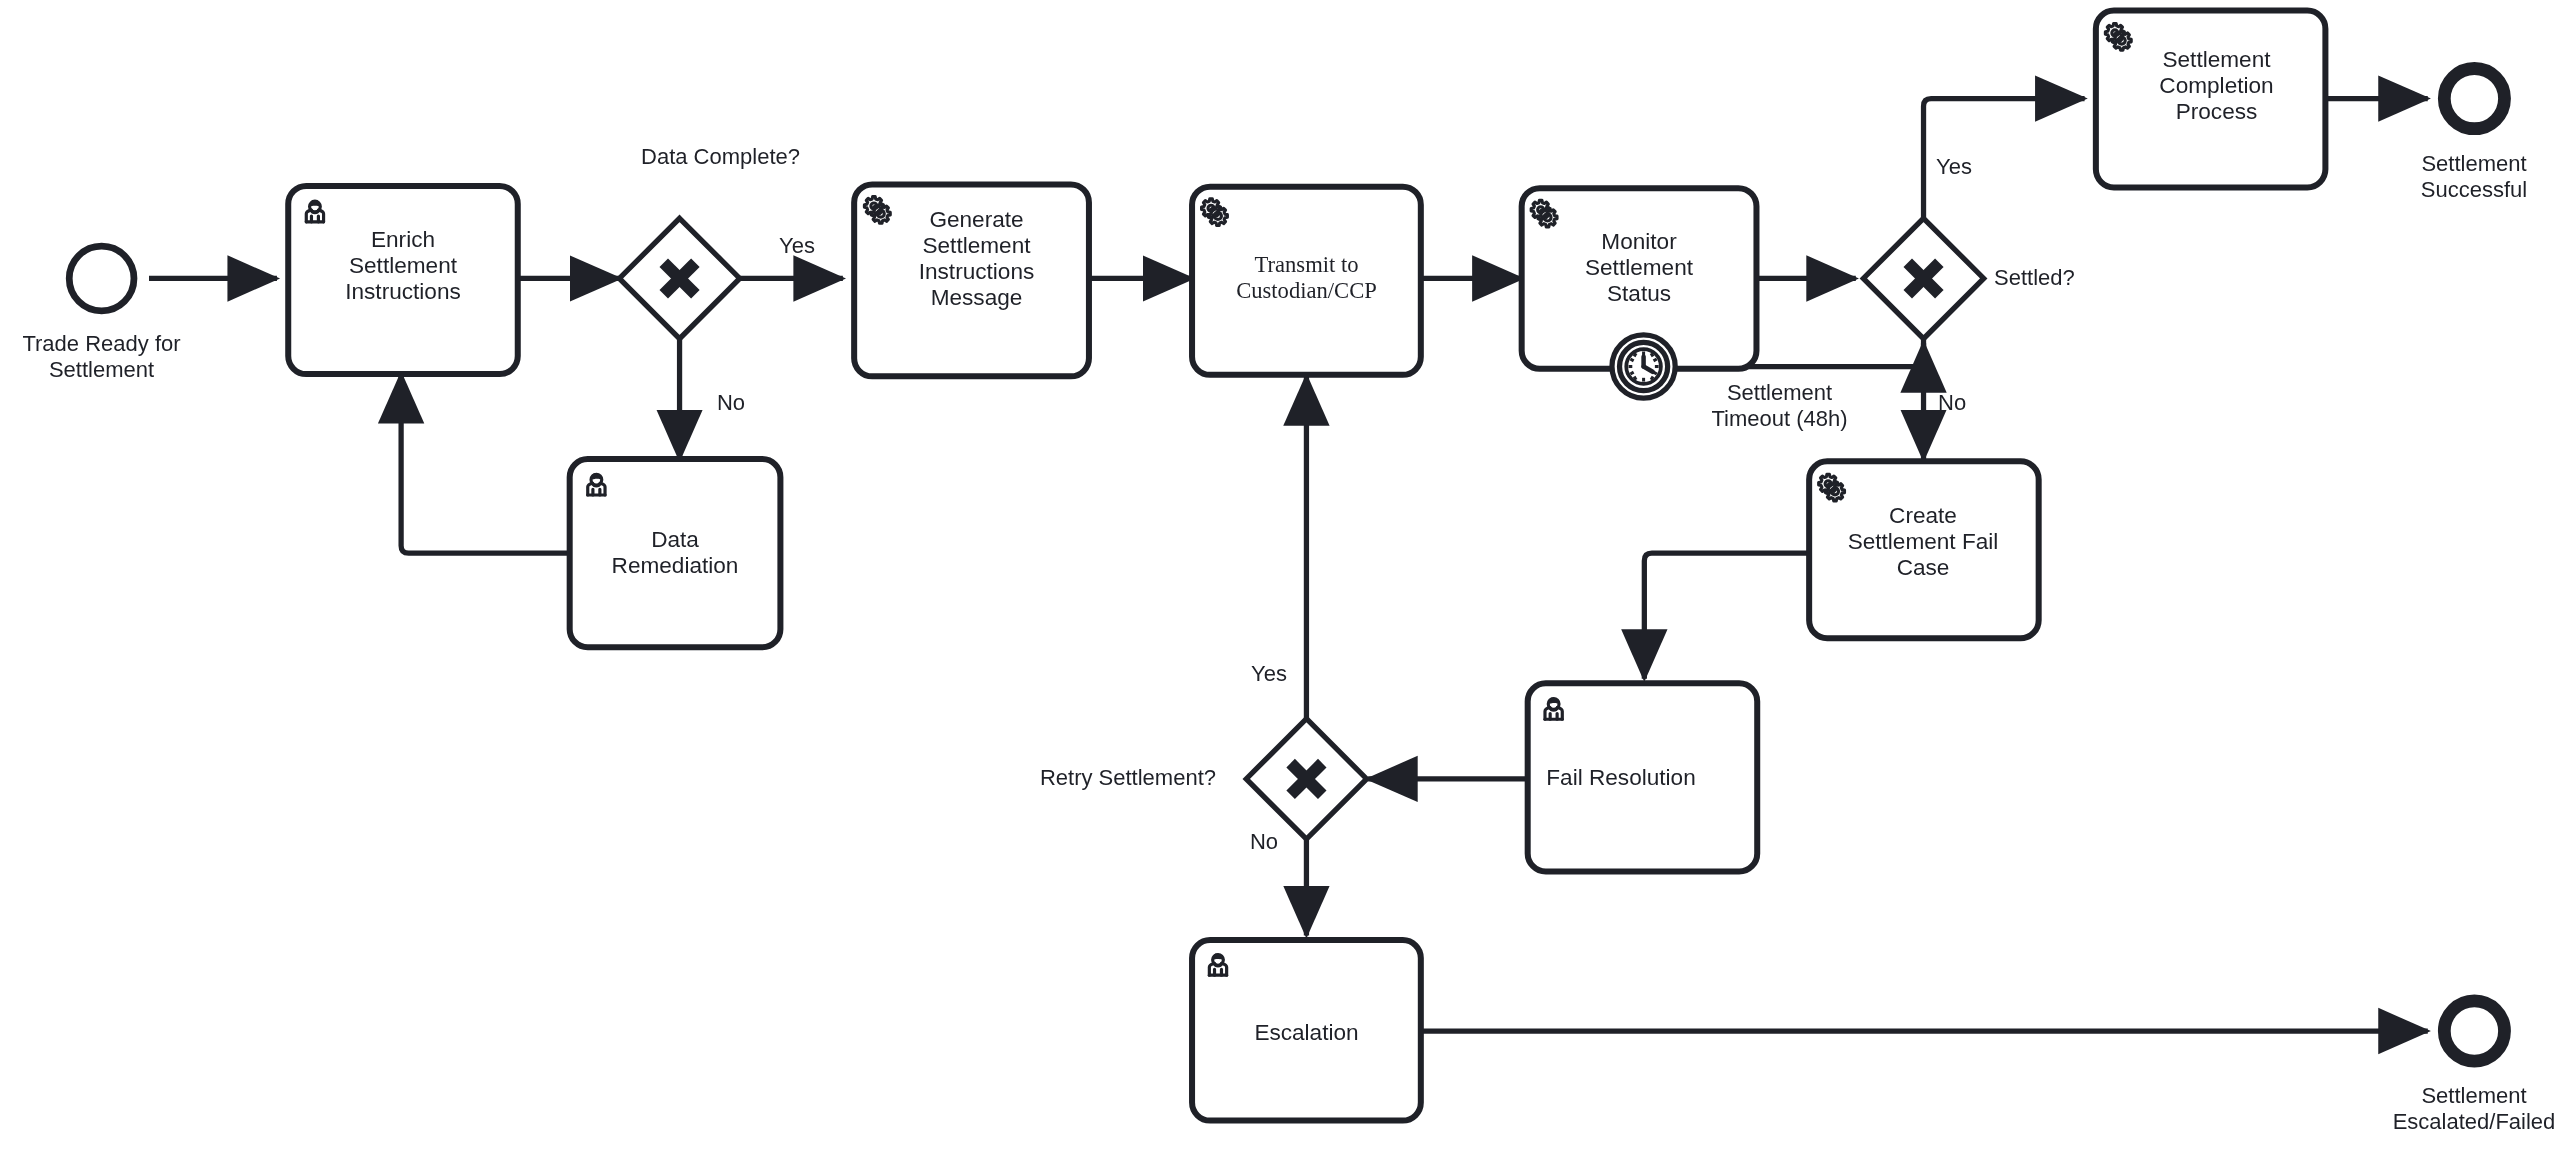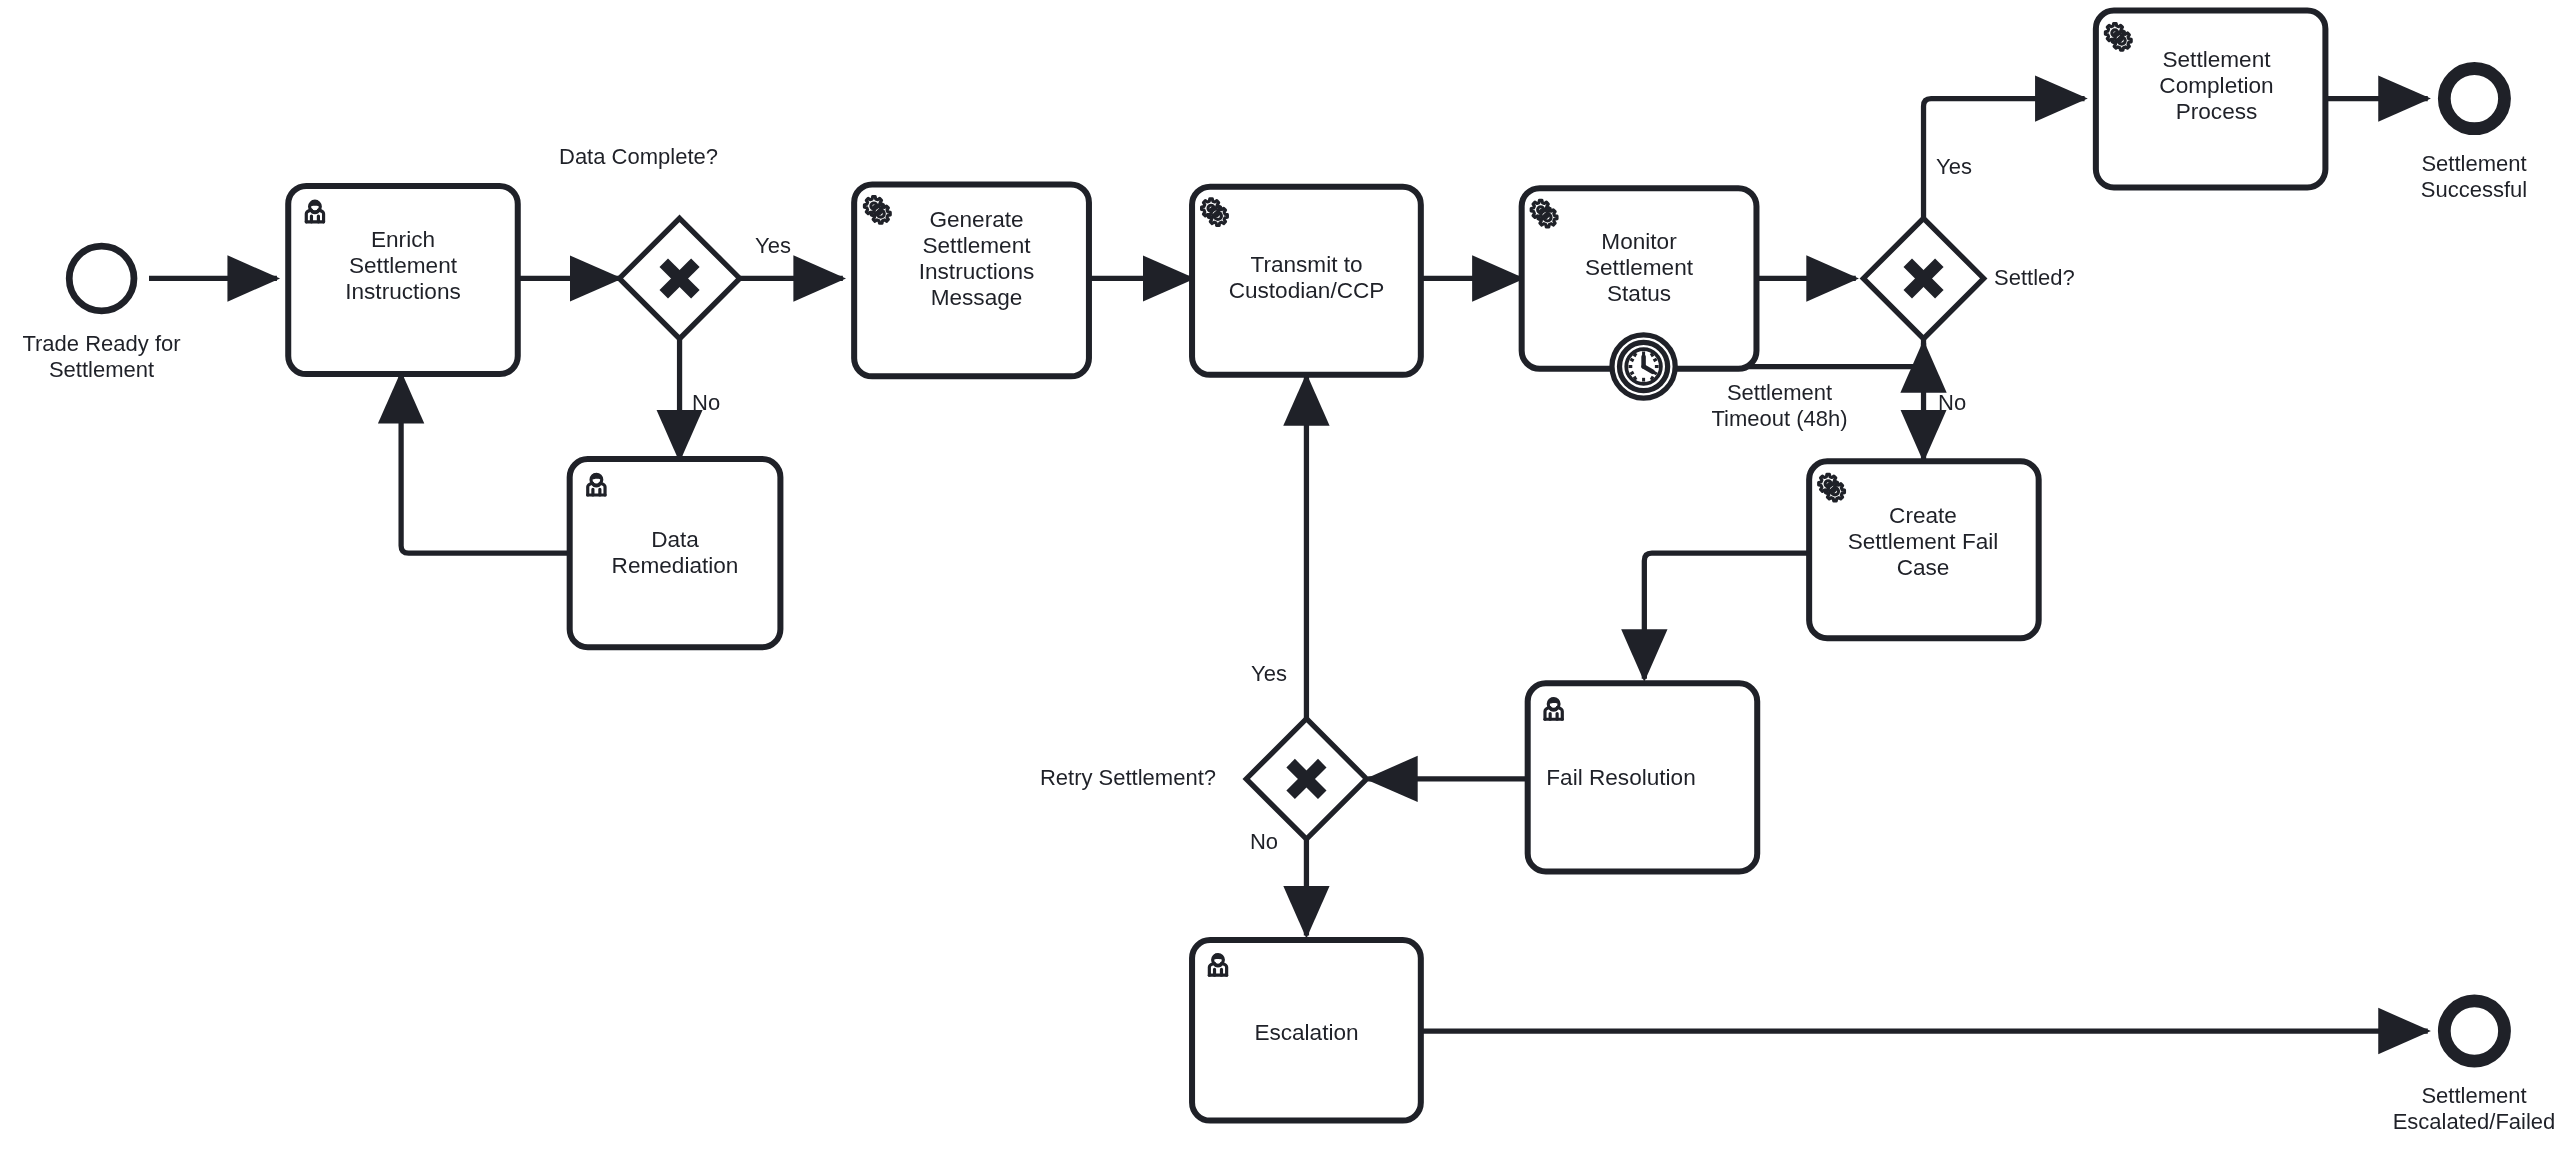--- a/index.html
+++ b/index.html
@@ -93,21 +93,21 @@
     position: absolute;
     text-align: center;
     font-size: 22.6px;
     line-height: 26px;
     color: #1f2128;
     white-space: pre-line;
     pointer-events: none;
   }
   .edge-label {
     position: absolute;
-    text-align: left;
+    text-align: right;
     font-size: 22px;
     line-height: 25.6px;
     color: #1f2128;
     white-space: pre-line;
   }
   .event-label {
     position: absolute;
     text-align: center;
     font-size: 22px;
     line-height: 25.6px;
@@ -328,21 +328,21 @@
   <div class="edge-label" style="left:692px; top:390px; width:53px;">No</div>
 
   <div class="node-label" style="left:577px; top:527px; width:196px;">Data
 Remediation</div>
 
   <div class="node-label" style="left:873px; top:207px; width:207px;">Generate
 Settlement
 Instructions
 Message</div>
 
-  <div class="node-label" style="left:1196px; top:252px; width:221px;">Transmit to
+  <div class="node-label" style="left:1196px; top:252px; width:221px;font-family:Liberation Serif, serif;">Transmit to
 Custodian/CCP</div>
 
   <div class="node-label" style="left:1529px; top:229px; width:220px;">Monitor
 Settlement
 Status</div>
 
   <div class="event-label" style="left:1674px; top:380px; width:211px;">Settlement
 Timeout (48h)</div>
 
   <div class="edge-label" style="left:1994px; top:265px; width:143px; text-align:left;">Settled?</div>

